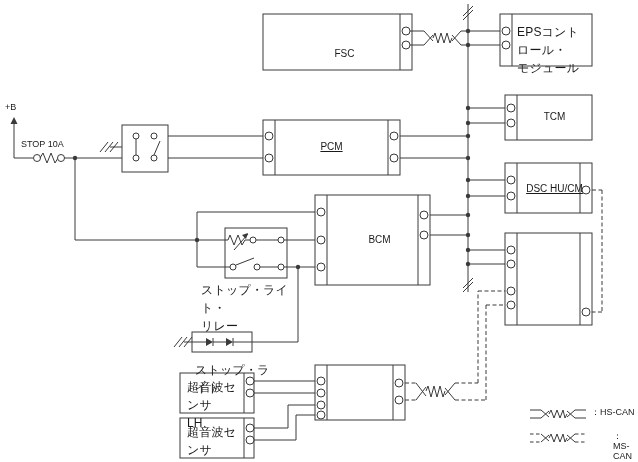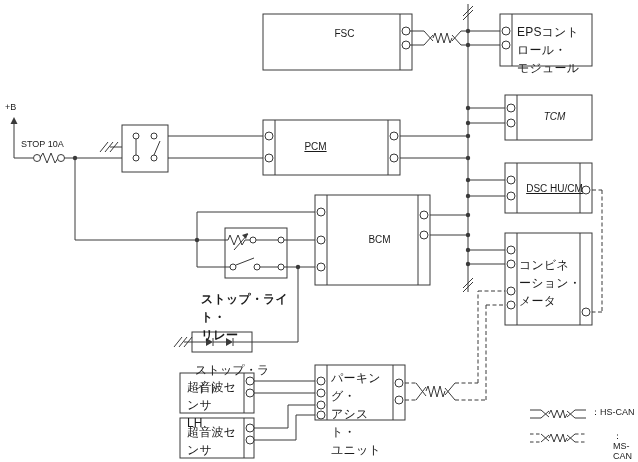--- a/index.html
+++ b/index.html
@@ -266,38 +266,33 @@
     <g fill="#3a3a3a" stroke="none">
       <polygon points="206,338 206,346 213,342"></polygon>
       <polygon points="226,338 226,346 233,342"></polygon>
     </g>
   </g>
 </svg>
 
 <div class="lbl sm" style="left:5px;top:103px;">+B</div>
 <div class="lbl sm" style="left:21px;top:140px;">STOP 10A</div>
 
-<div class="lbl lat ctr" style="left:263px;top:28px;width:163px;">FSC</div>
-<div class="lbl lat ctr" style="left:259px;top:141px;width:113px;text-decoration:underline;">PCM</div>
+<div class="lbl lat ctr" style="left:263px;top:48px;width:163px;">FSC</div>
+<div class="lbl lat ctr" style="left:275px;top:141px;width:113px;text-decoration:underline;">PCM</div>
 <div class="lbl lat ctr" style="left:327px;top:234px;width:105px;">BCM</div>
 <div class="lbl jp" style="left:517px;top:23px;width:72px;">EPSコントロール・
 モジュール</div>
-<div class="lbl lat ctr" style="left:517px;top:111px;width:75px;font-style:italic;">TCM</div>
+<div class="lbl lat ctr" style="left:517px;top:111px;width:75px;">TCM</div>
 <div class="lbl lat ctr" style="left:517px;top:183px;width:75px;text-decoration:underline;">DSC HU/CM</div>
-<div class="lbl jp" style="left:519px;top:256px;width:62px;">コンビネーション・
-メータ</div>
-<div class="lbl jp" style="left:201px;top:290px;width:96px;font-weight:bold;">ストップ・ライト・
+<div class="lbl jp" style="left:201px;top:281px;width:96px;">ストップ・ライト・
 リレー</div>
 <div class="lbl jp" style="left:195px;top:355px;width:80px;margin-top:6px;">ストップ・ライト</div>
 <div class="lbl jp" style="left:187px;top:378px;width:56px;">超音波センサ
 LH</div>
 <div class="lbl jp" style="left:187px;top:423px;width:56px;">超音波センサ
 RH</div>
-<div class="lbl jp" style="left:331px;top:369px;width:60px;">パーキング・
-アシスト・
-ユニット</div>
 
 <div>
   <div class="lbl sm" style="left:591px;top:408px;text-align:right;">：HS-CAN</div>
   <div class="lbl sm" style="left:613px;top:432px;">：MS-CAN</div>
 </div>
 
 </div>
 
 </body></html>

